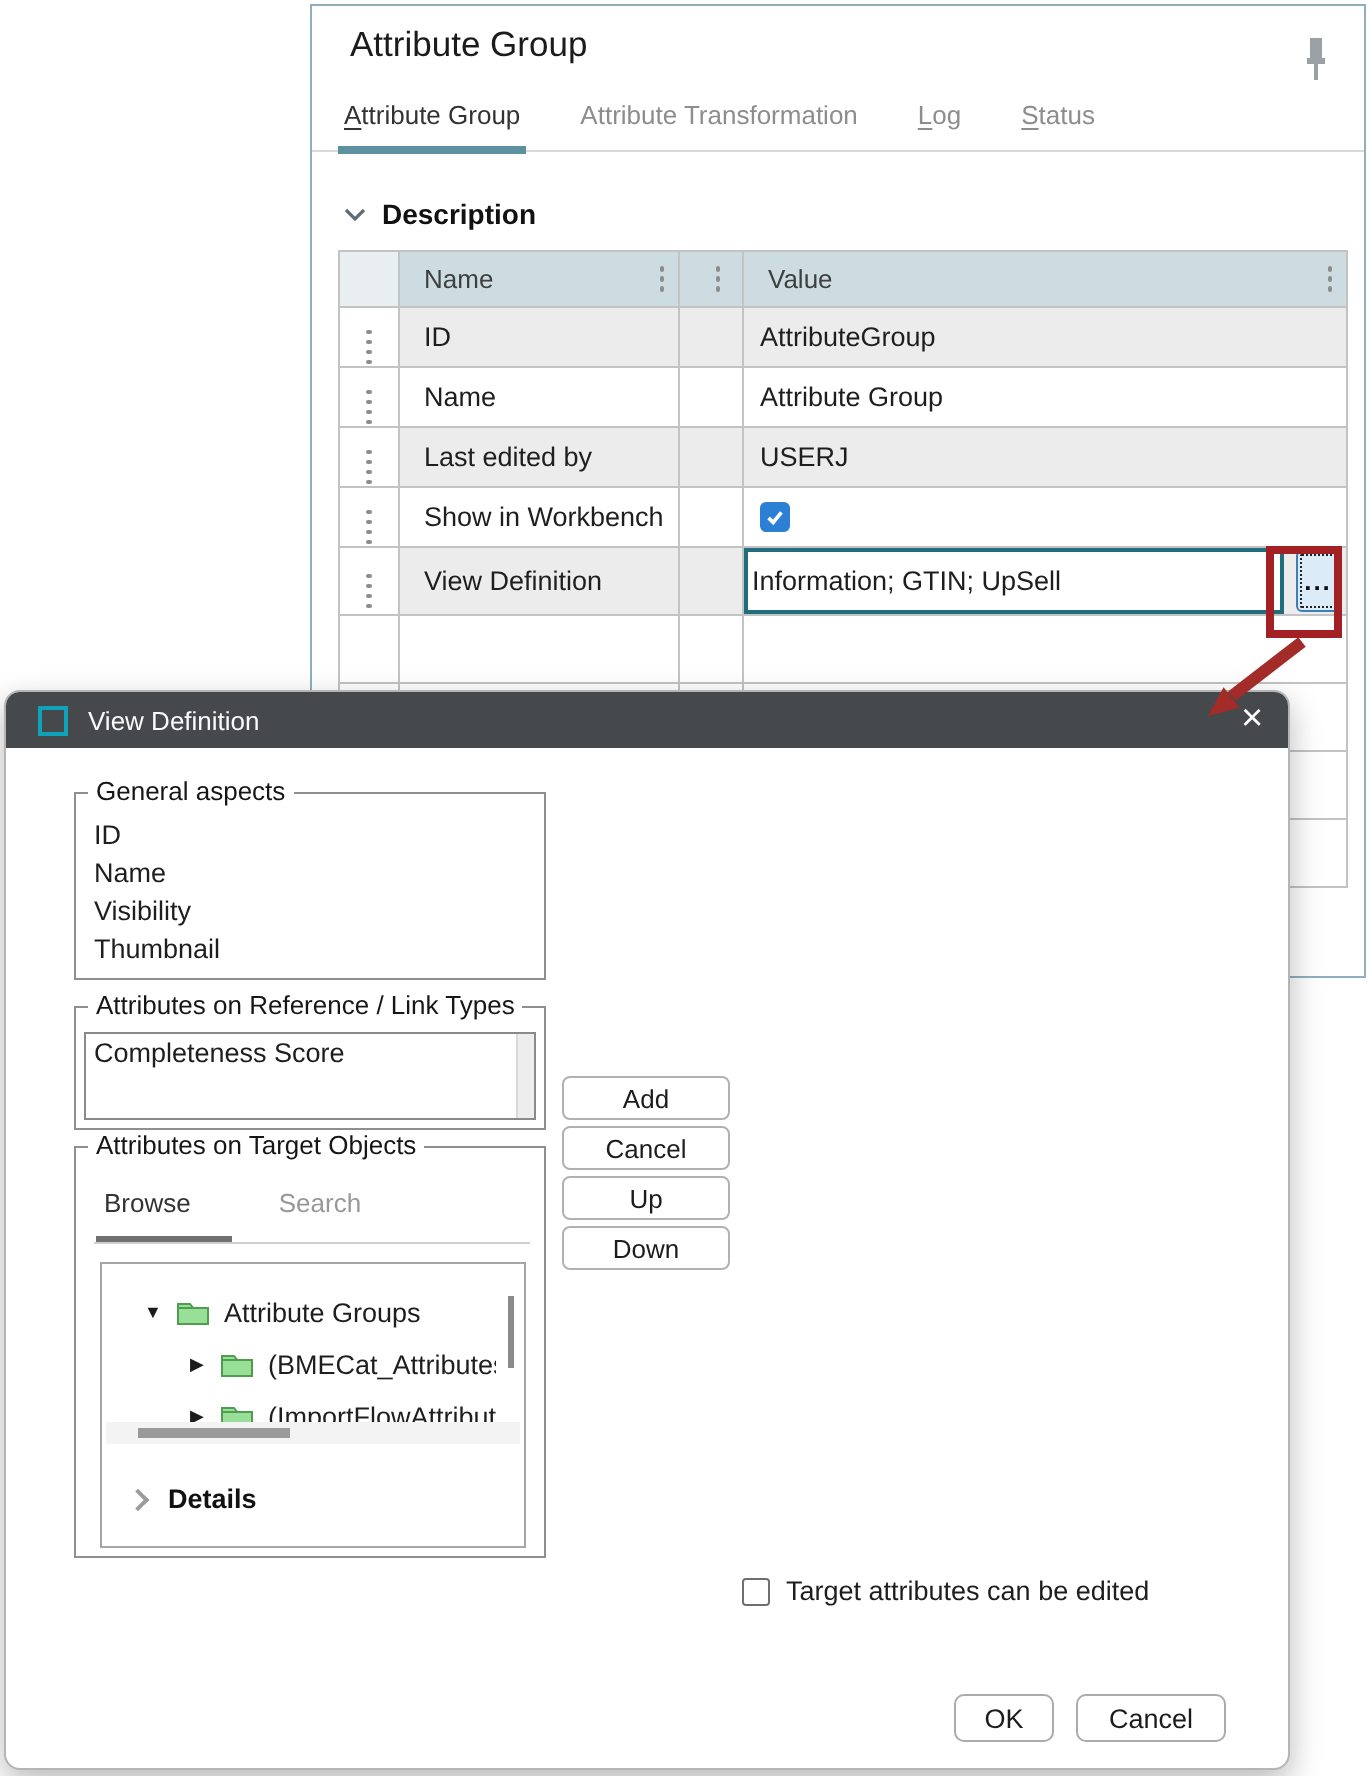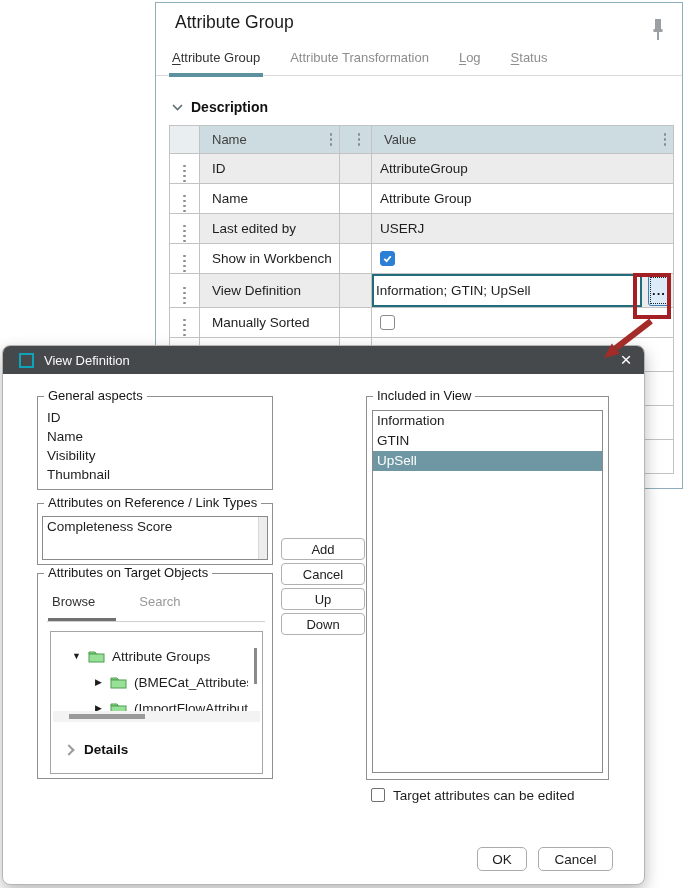--- a/index.html
+++ b/index.html
@@ -77,21 +77,21 @@
   .vthumb { position:absolute; right:5px; top:16px; width:3px; height:36px; background:#8a8a8a; }
   .hscroll { position:absolute; left:2px; right:2px; top:79px; height:11px; background:#f3f3f3; }
   .hthumb { position:absolute; left:16px; top:3px; width:76px; height:5px; background:#9a9a9a; }
   .details { position:absolute; left:14px; top:110px; display:flex; align-items:center; gap:11px; }
   .chev-r { width:8px; height:8px; border-top:2px solid #9c9c9c; border-right:2px solid #9c9c9c;
             transform:rotate(45deg); }
   .details b { font-size:13.5px; color:#111; }
   .midbtns { position:absolute; left:278px; top:192px; display:flex; flex-direction:column; gap:3px; }
   .btn { width:84px; height:22px; border:1px solid #b1b1b1; border-radius:4px; background:#fff;
          font:13px "Liberation Sans","DejaVu Sans",sans-serif; color:#1c1c1c; }
-  .cbrow { position:absolute; left:368px; top:442px; display:flex; align-items:flex-start; gap:8px;
+  .cbrow { position:absolute; left:368px; top:442px; display:flex; align-items:center; gap:8px;
            font-size:13.5px; }
   .cbrow .box { width:14px; height:14px; border:1px solid #6f6f6f; border-radius:2px; background:#fff; }
   .okbtn { position:absolute; left:474px; top:501px; width:50px; height:24px; }
   .cancelbtn { position:absolute; left:535px; top:501px; width:75px; height:24px; }
   .dlgbtn { border:1px solid #ababab; border-radius:5px; background:#fff;
             font:13.5px "Liberation Sans","DejaVu Sans",sans-serif; color:#1c1c1c; }
   
   .ann-rect { position:absolute; left:633px; top:273px; width:38px; height:46px;
               border:4px solid #a32025; z-index:40; }
   .ann-arrow { position:absolute; left:585px; top:312px; z-index:41; }
@@ -210,33 +210,20 @@
                 <i></i>
                 <i></i>
                 <i></i>
                 <i></i>
               </span></td>
         <td class="cell">View Definition</td>
         <td class="cell"></td>
         <td class="cell vd-cell">
           <input class="editbox" type="text" value="Information; GTIN; UpSell" style="">
           <div class="dots-btn">...</div>
-        </td>
-      </tr>
-      <tr>
-        <td class="hcell"><span class="kebab">
-                <i></i>
-                <i></i>
-                <i></i>
-                <i></i>
-              </span></td>
-        <td class="cell">Manually Sorted</td>
-        <td class="cell"></td>
-        <td class="cell vcell">
-          <span class="cb off"></span>
         </td>
       </tr>
       <tr style="height:34px">
             <td class="hcell"></td>
             <td class="cell"></td>
             <td class="cell"></td>
             <td class="cell"></td>
           </tr>
       <tr style="height:34px">
             <td class="hcell"></td>
@@ -331,28 +318,20 @@
       </div>
     </div>
 
     <div class="midbtns">
       <button class="btn">Add</button>
       <button class="btn">Cancel</button>
       <button class="btn">Up</button>
       <button class="btn">Down</button>
     </div>
 
-    <div class="gbox" style="left:363px; top:50px; width:243px; height:384px;">
-      <span class="legend">Included in View</span>
-      <div class="lbox" style="left:5px; top:13px; width:231px; height:363px;">
-        <div class="li">Information</div>
-        <div class="li">GTIN</div>
-        <div class="li sel">UpSell</div>
-      </div>
-    </div>
 
     <div class="cbrow">
       <span class="box"></span>
       <span>Target attributes can be edited</span>
     </div>
 
     <button class="dlgbtn okbtn">OK</button>
     <button class="dlgbtn cancelbtn">Cancel</button>
   </div>
 

